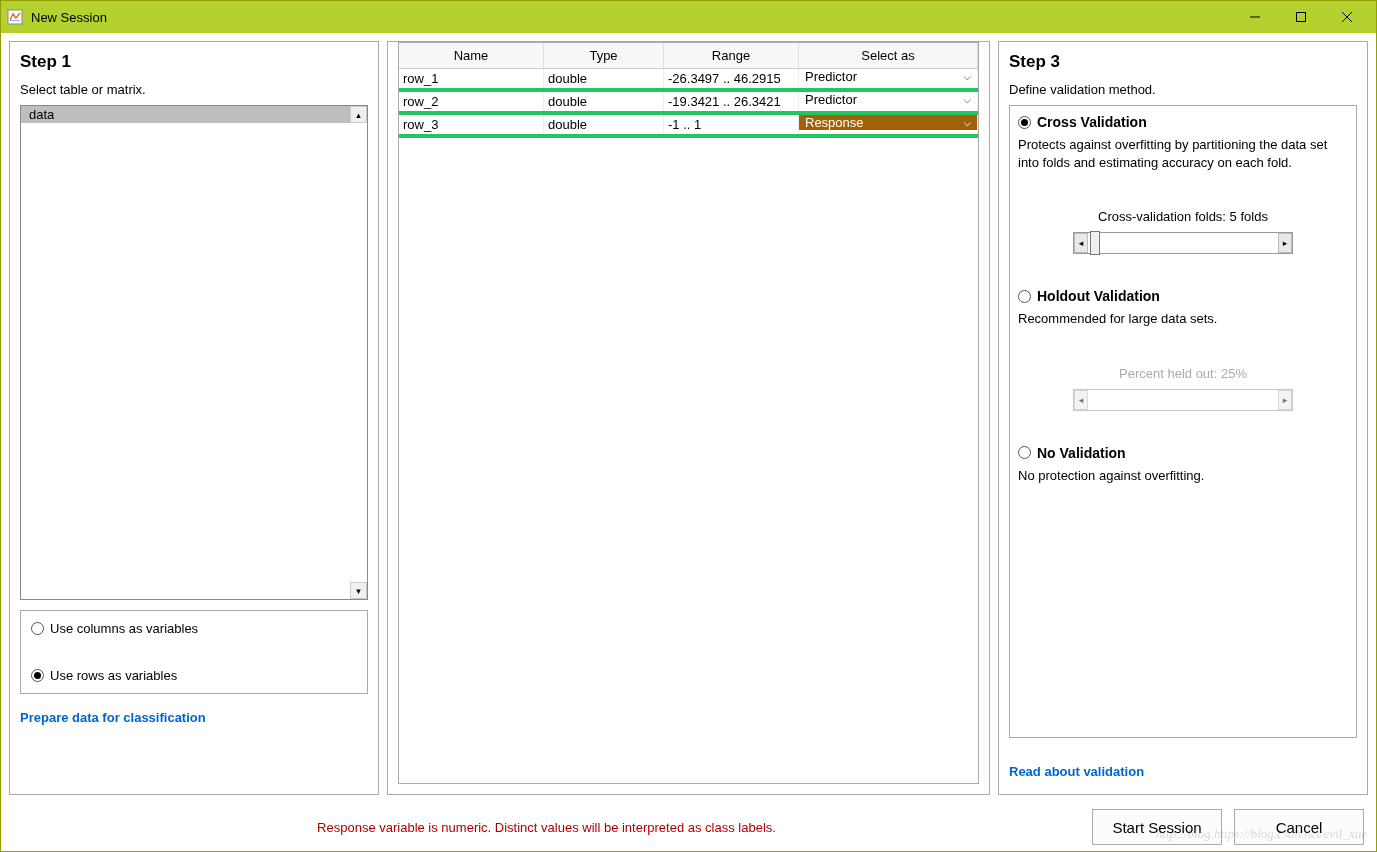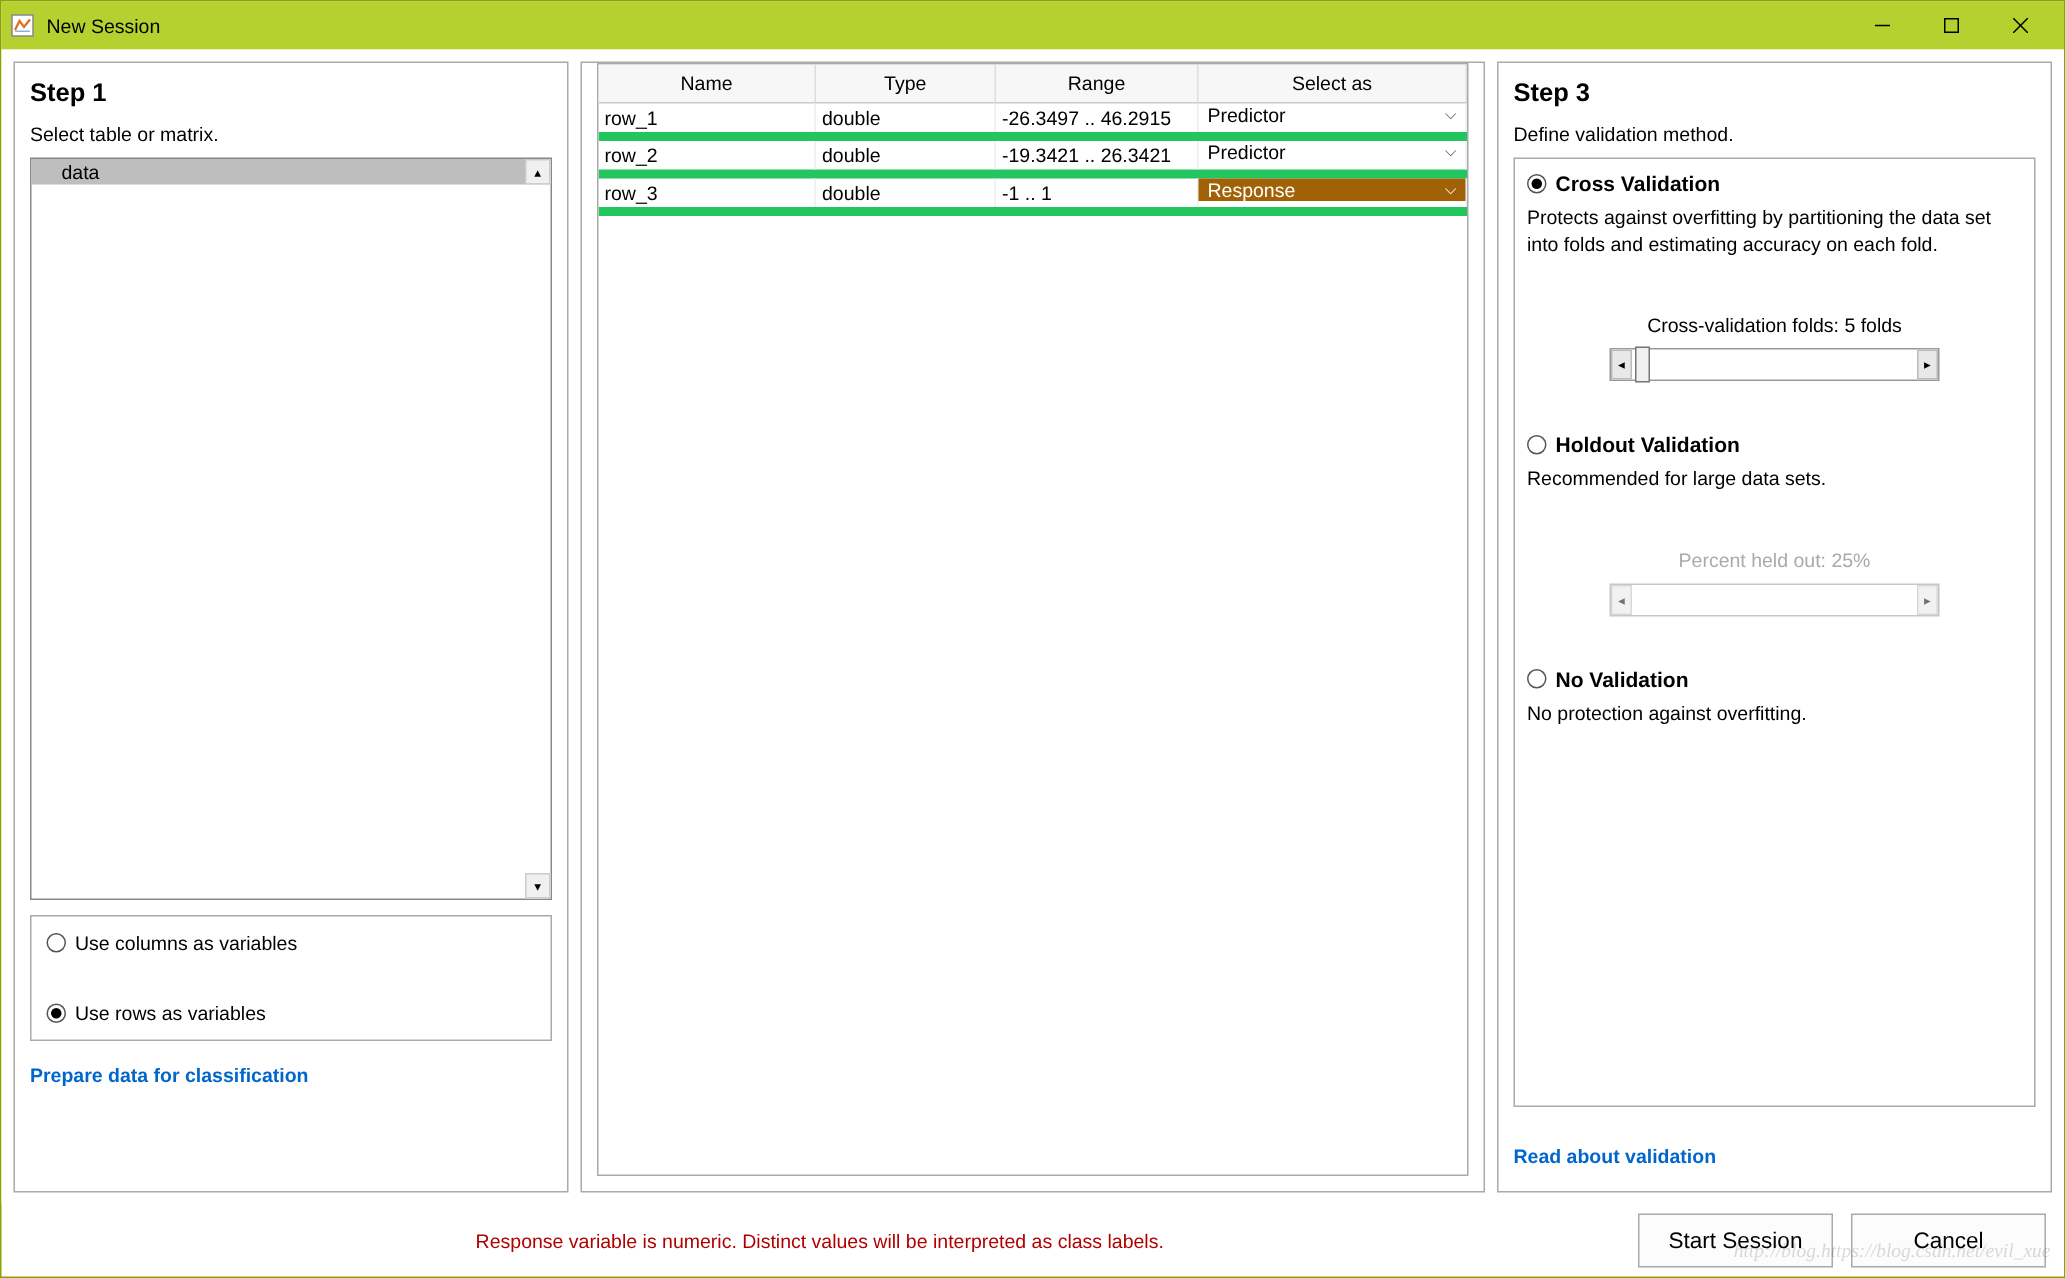--- a/index.html
+++ b/index.html
@@ -18,37 +18,37 @@
 .panel { border: 1px solid #aaa; background: #fff; display: flex; flex-direction: column; }
 .p1 { width: 370px; }
 .p2 { flex: 1; }
 .p3 { width: 370px; }
 
 .step-head { padding: 10px 10px 2px 10px; }
 .step-title { font-weight: bold; font-size: 17px; margin-bottom: 10px; }
 .step-sub { font-size: 13px; margin-bottom: 6px; }
 
 .listbox { border: 1px solid #888; margin: 0 10px 10px 10px; height: 495px; background: #fff; position: relative; }
-.listbox .item { background: #bebebe; color: #000; padding: 1px 20px; font-size: 13px; }
+.listbox .item { background: #bebebe; color: #000; padding: 1px 8px; font-size: 13px; }
 .listbox .scroll-up { position: absolute; right: 0; top: 0; width: 17px; height: 17px; background: #f0f0f0; border: 1px solid #ccc; font-size: 9px; display:flex; align-items:center; justify-content:center; }
 .listbox .scroll-dn { position: absolute; right: 0; bottom: 0; width: 17px; height: 17px; background: #f0f0f0; border: 1px solid #ccc; font-size: 9px; display:flex; align-items:center; justify-content:center; }
 
 .radiogroup { border: 1px solid #aaa; margin: 0 10px; padding: 10px; display: flex; flex-direction: column; gap: 32px; }
 .radio-row { display: flex; align-items: center; gap: 6px; font-size: 13px; }
 .radio-btn { width: 13px; height: 13px; border: 1px solid #555; border-radius: 50%; display: inline-flex; align-items: center; justify-content: center; }
 .radio-btn.sel::after { content: ""; width: 7px; height: 7px; background: #000; border-radius: 50%; display: block; }
 
 .linkrow { padding: 14px 10px; }
 .linkrow a { color: #0066cc; font-weight: bold; font-size: 13px; text-decoration: none; }
 
 
 .tbl { border: 1px solid #aaa; margin: 0 10px 10px 10px; flex: 1; display: flex; flex-direction: column; overflow: hidden; }
 .tbl-head { display: flex; background: #f7f7f7; border-bottom: 1px solid #ccc; }
 .tbl-head .th { font-size: 13px; text-align: center; padding: 5px 0; border-right: 1px solid #ddd; }
-.tbl-body .tr { display: flex; border-bottom: 6px solid #22c55e; justify-content: space-between; }
+.tbl-body .tr { display: flex; border-bottom: 4px solid #22c55e; justify-content: space-between; }
 .tbl-body .td { font-size: 13px; padding: 2px 4px; border-right: 1px solid #eee; }
 .c-name { width: 145px; padding-left: 6px; }
 .c-type { width: 120px; }
 .c-range { width: 135px; }
 .c-import { flex: 1; }
 .import-cell { display: flex; align-items: center; justify-content: space-between; padding: 0 6px; }
 .import-cell.sel { background: #a16207; color: #fff; }
 .chev { font-size: 10px; opacity: 0.7; }
 .import-cell.sel .chev { color: #fff; opacity: 1; }
 

